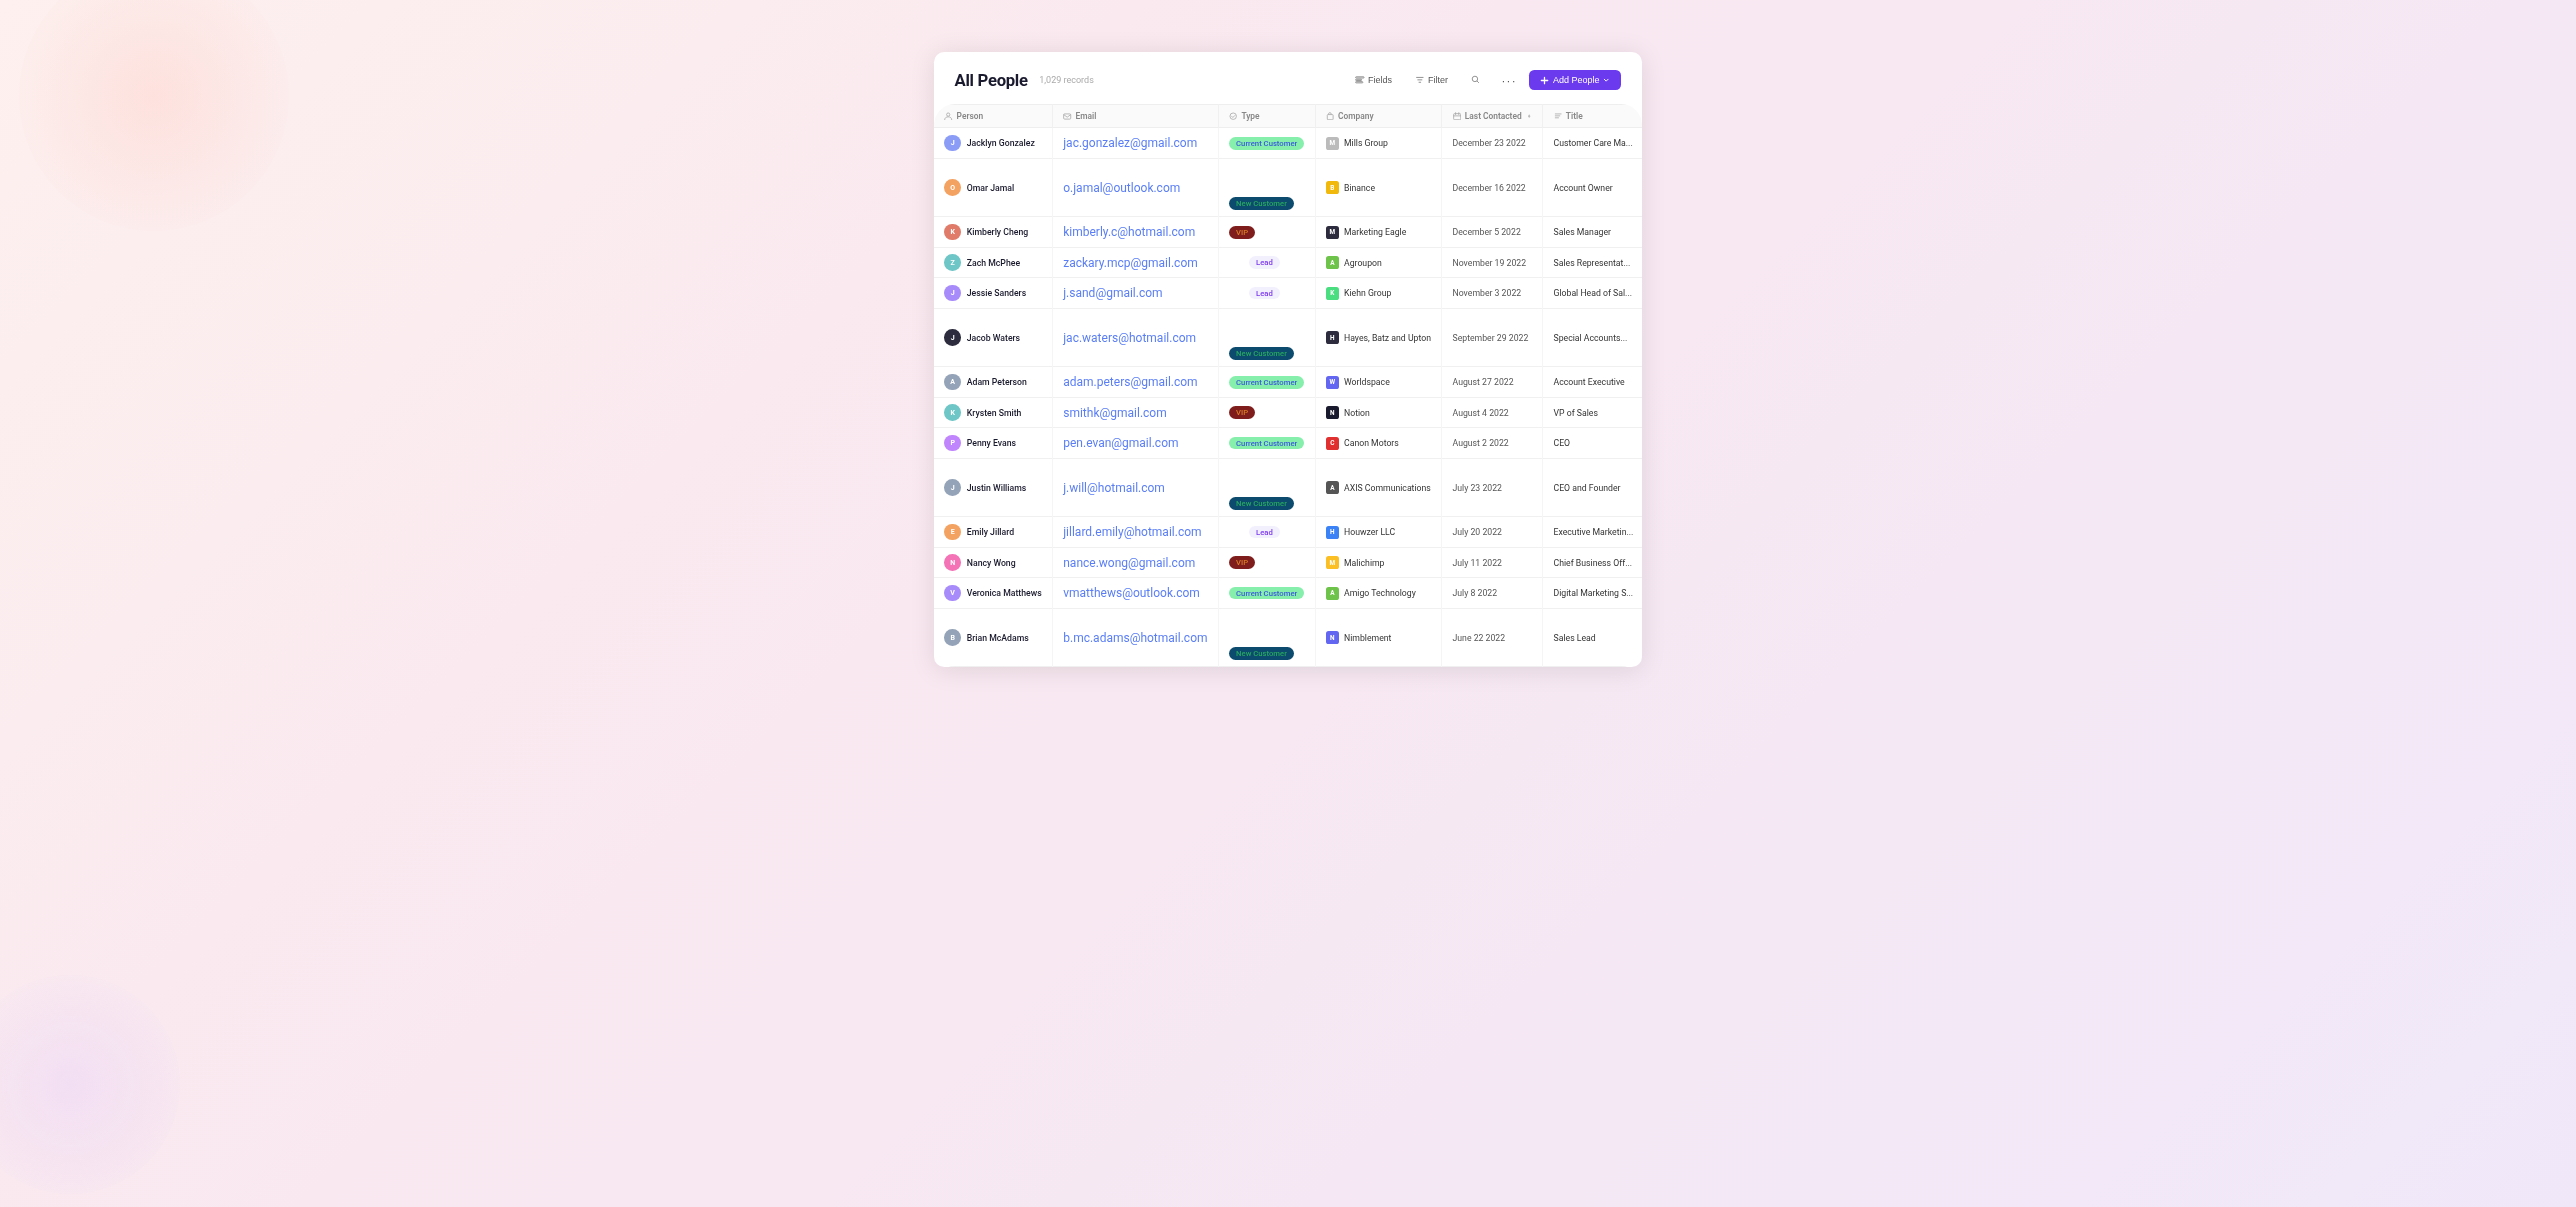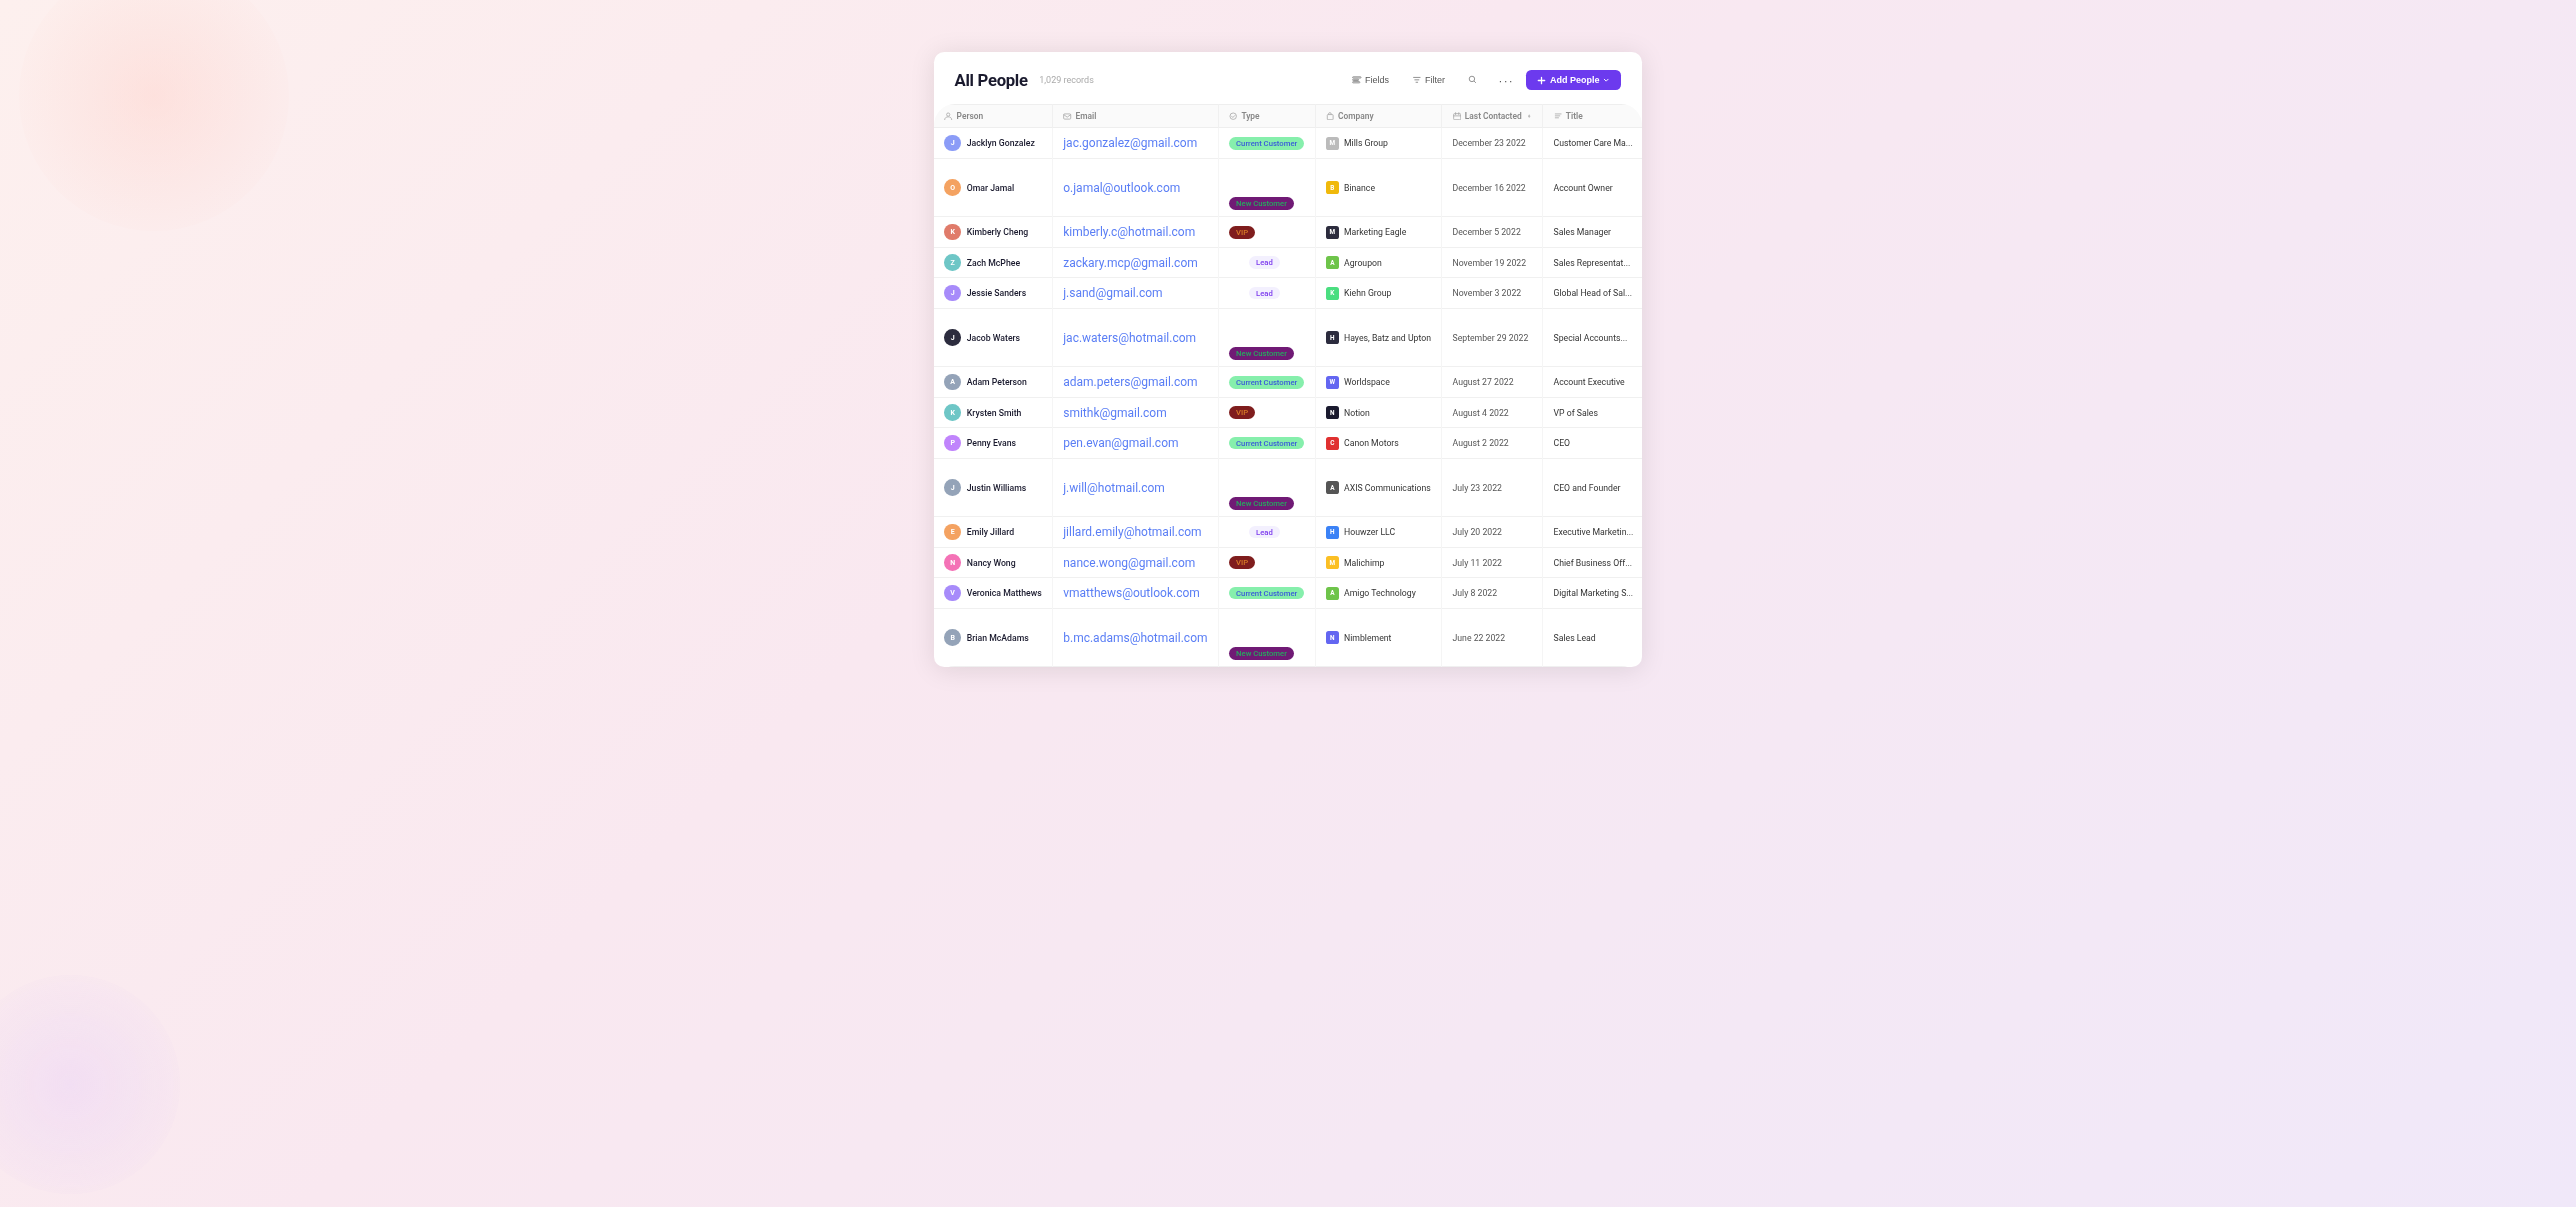--- a/index.html
+++ b/index.html
@@ -85,21 +85,21 @@
     .add-people-btn {
       display: flex;
       align-items: center;
       gap: 3.9px;
       padding: 5.2px 11.6px;
       border: none;
       border-radius: 5.2px;
       background: #6c3aee;
       color: #fff;
       font-size: 9px;
-      font-weight: 700;
+      font-weight: 400;
       cursor: pointer;
     }
     .more-btn {
       padding: 4.5px 6.4px;
       border: none;
       border-radius: 5.2px;
       background: transparent;
       color: #555;
       font-size: 11.6px;
       cursor: pointer;
@@ -166,21 +166,21 @@
     .email-link { color: #5a7ef5; text-decoration: none; font-size: 12px; }
     .type-badge {
       display: inline-block;
       padding: 1.9px 7px;
       border-radius: 13px;
       font-size: 7.7px;
       font-weight: 500;
       white-space: nowrap;
     }
     .badge-current { background: #86efac; color: #3a5bd9; }
-    .badge-new { background: #701a75; color: #27a85f; margin-top: 32px; }
+    .badge-new { background: #0c4a6e; color: #27a85f; margin-top: 32px; }
     .badge-vip { background: #7f1d1d; color: #d97c27; }
     .badge-lead { background: #f3f0fe; color: #7c3aed; margin-left: 20px; }
     .company-cell {
       display: flex;
       align-items: center;
       gap: 5.2px;
       color: #333;
     }
     .company-icon {
       width: 13px; height: 13px;

